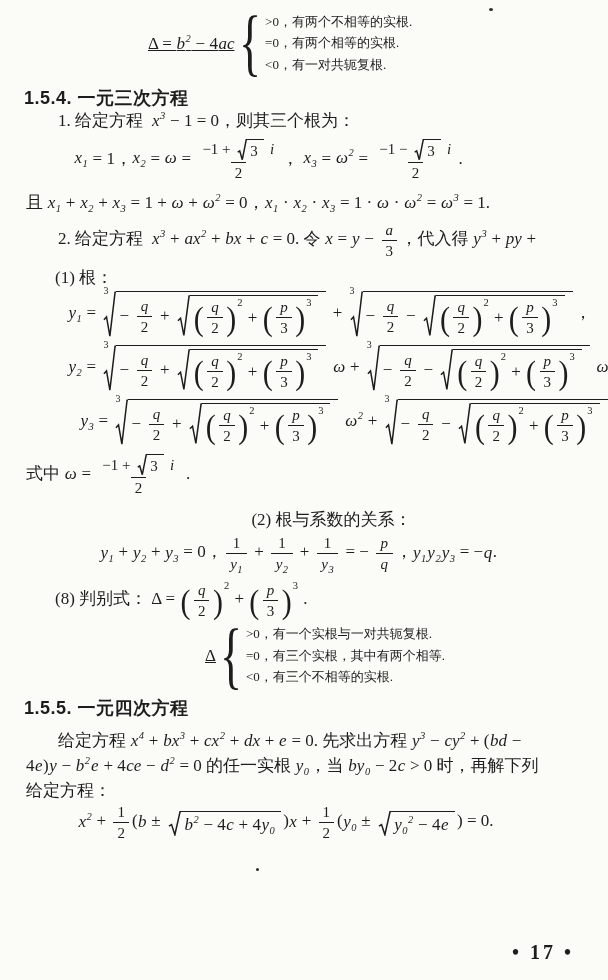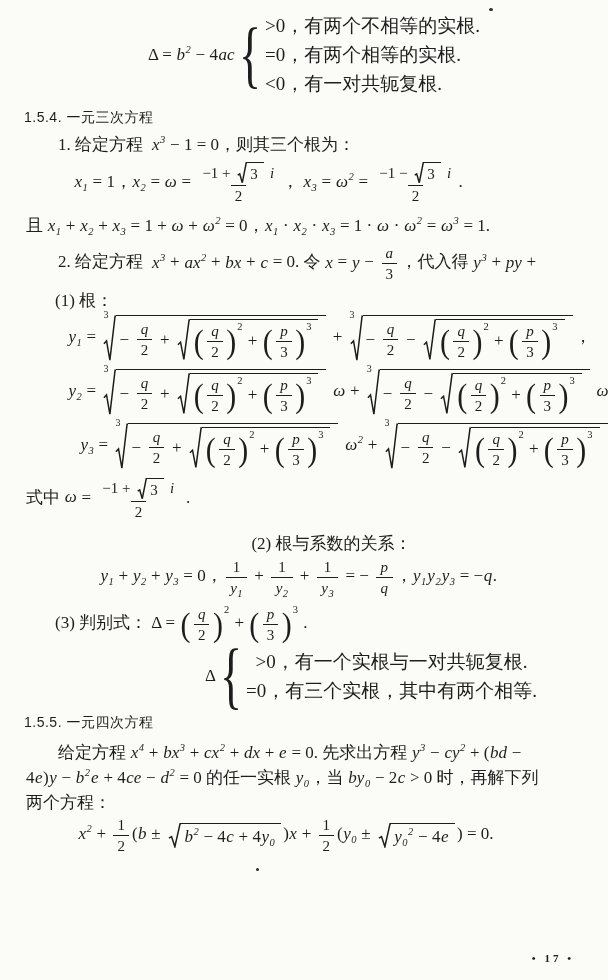--- a/index.html
+++ b/index.html
@@ -6,21 +6,21 @@
   html, body { margin: 0; padding: 0; background: #e8e8e4; }
   .page {
     width: 608px; height: 980px; background: #fbfbf7; color: #1d1d1d;
     position: relative; overflow: hidden; margin: 0 auto;
     font-family: "Liberation Serif", "DejaVu Serif", serif;
     padding-top: 14px;
   }
   .line { white-space: nowrap; font-size: 17px; line-height: 1.25; }
   .heading {
     font-family: "Liberation Sans", "DejaVu Sans", sans-serif;
-    font-weight: 400; font-size: 14px; letter-spacing: 0.5px;
+    font-weight: 700; font-size: 18px; letter-spacing: 0.5px;
   }
   .txt { white-space: pre; }
   .var { font-style: italic; padding: 0 0.5px; white-space: pre; }
   .sp { font-size: 10.5px; vertical-align: 7px; line-height: 0; padding-left: 0.5px; }
   .sb { font-size: 10.5px; vertical-align: -4px; line-height: 0; padding-left: 0.5px; }
   .frac {
     display: inline-flex; flex-direction: column; align-items: center;
     vertical-align: middle; margin: 0 3px; font-size: 15px; line-height: 1.2; text-align: center;
   }
   .frac .num { padding: 0 4px 1px; display: inline-flex; align-items: center; }
@@ -29,48 +29,48 @@
   .sgn { flex: none; width: 13px; position: relative; }
   .frac .sqrt .sgn { width: 10px; }
   .sgn svg { position: absolute; left: 0; top: 0; width: 100%; height: 100%; }
   .bdy { display: inline-flex; align-items: center; border-top: 1.5px solid #1d1d1d; padding: 2px 6px 1px 3px; }
   .deg { position: absolute; left: 0; top: -6px; font-size: 10px; z-index: 2; }
   .par { display: inline-flex; align-items: center; vertical-align: middle; margin: 0 1px; }
   .bp { font-size: 30px; line-height: 1; transform: scaleY(1.15); font-weight: 400; }
   .pc { display: inline-flex; align-items: center; }
   .psup { font-size: 10.5px; align-self: flex-start; margin: -2px 0 0 1px; }
   .cases { display: inline-flex; align-items: center; vertical-align: middle; }
-  .cpre { margin-right: 2px; }
+  .cpre { margin-right: 2px; text-decoration: underline; }
   .brace { font-size: 46px; line-height: 1; transform: scaleY(1.62); margin: 0 4px 0 2px; font-weight: 400; }
-  .crows { display: inline-flex; flex-direction: column; row-gap: 5px; font-size: 19px; }
+  .crows { display: inline-flex; flex-direction: column; row-gap: 5px; font-size: 13px; }
   .crow { white-space: pre; }
   .footer {
     position: absolute; right: 34px; bottom: 16px;
-    font-size: 11px; letter-spacing: 3px; font-weight: 700;
+    font-size: 20px; letter-spacing: 3px; font-weight: 700;
   }
   .speck { position: absolute; background: #2a2a2a; border-radius: 50%; }
   .s1 { width: 4px; height: 3px; left: 489px; top: 8px; }
   .s2 { width: 3px; height: 3px; left: 256px; top: 868px; }
 </style>
 </head>
 <body>
 
 <div class="page">
   <div id="content">
       <div class="line dline" style="margin-left: 148px; margin-top: 0px;"><span class="cases">
           <span class="cpre"><span class="txt">Δ = </span><span class="var">b<span class="sp">2</span></span><span class="txt"> − 4</span><span class="var">ac</span></span>
           <span class="brace">{</span>
           <span class="crows" style="display: inline-flex;">
             <div class="crow">&gt;0，有两个不相等的实根.</div>
             <div class="crow">=0，有两个相等的实根.</div>
             <div class="crow">&lt;0，有一对共轭复根.</div>
           </span>
         </span></div>
       <div class="line heading" style="margin-left: 24px; margin-top: 14px;"><span class="txt">1.5.4. 一元三次方程</span></div>
-      <div class="line tline" style="margin-left: 58px; margin-top: 7px;"><span class="txt">1. 给定方程  </span><span class="var">x<span class="sp">3</span></span><span class="txt"> − 1 = 0，则其三个根为：</span></div>
+      <div class="line tline" style="margin-left: 58px; margin-top: 1px;"><span class="txt">1. 给定方程  </span><span class="var">x<span class="sp">3</span></span><span class="txt"> − 1 = 0，则其三个根为：</span></div>
       <div class="line dline" style="margin-left: 74px; margin-top: 6px;"><span class="var">x<span class="sb">1</span></span><span class="txt"> = 1，</span><span class="var">x<span class="sb">2</span></span><span class="txt"> = </span><span class="var">ω</span><span class="txt"> = </span><span class="frac">
           <span class="num">
             <span class="txt">−1 + </span>
             <span class="sqrt">
               <span class="sgn">
                 <svg viewBox="0 0 14 40" preserveAspectRatio="none" aria-hidden="true">
                   <path d="M1 24 L3.8 21.6 L7.4 37.6 L13 1 L14 1" fill="none" stroke="#1d1d1d" stroke-width="1.5" vector-effect="non-scaling-stroke"></path>
                 </svg>
               </span>
               <span class="bdy">
@@ -513,21 +513,21 @@
             <span class="var">y<span class="sb">3</span></span>
           </span>
         </span><span class="txt"> = − </span><span class="frac">
           <span class="num">
             <span class="var">p</span>
           </span>
           <span class="den">
             <span class="var">q</span>
           </span>
         </span><span class="txt">，</span><span class="var">y<span class="sb">1</span></span><span class="var">y<span class="sb">2</span></span><span class="var">y<span class="sb">3</span></span><span class="txt"> = −</span><span class="var">q</span><span class="txt">.</span></div>
-      <div class="line dline" style="margin-left: 55px; margin-top: 8px;"><span class="txt">(3) 判别式： </span><span class="txt">Δ = </span><span class="par">
+      <div class="line dline" style="margin-left: 55px; margin-top: 8px;"><span class="txt">(8) 判别式： </span><span class="txt">Δ = </span><span class="par">
           <span class="bp">(</span>
           <span class="pc">
             <span class="frac">
               <span class="num">
                 <span class="var">q</span>
               </span>
               <span class="den">
                 <span class="txt">2</span>
               </span>
             </span>
@@ -545,29 +545,30 @@
                 <span class="txt">3</span>
               </span>
             </span>
           </span>
           <span class="bp">)</span>
           <span class="psup">3</span>
         </span><span class="txt"> .</span></div>
       <div class="line dline" style="margin-left: 205px; margin-top: 6px;"><span class="cases">
           <span class="cpre"><span class="txt">Δ</span></span>
           <span class="brace">{</span>
-          <span class="crows" style="display: inline-flex; align-items: center;">
+          <span class="crows" style="display: inline-flex;">
             <div class="crow">&gt;0，有一个实根与一对共轭复根.</div>
             <div class="crow">=0，有三个实根，其中有两个相等.</div>
+            <div class="crow">&lt;0，有三个不相等的实根.</div>
           </span>
         </span></div>
       <div class="line heading" style="margin-left: 24px; margin-top: 12px;"><span class="txt">1.5.5. 一元四次方程</span></div>
       <div class="line tline" style="margin-left: 58px; margin-top: 10px;"><span class="txt">给定方程 </span><span class="var">x<span class="sp">4</span></span><span class="txt"> + </span><span class="var">bx<span class="sp">3</span></span><span class="txt"> + </span><span class="var">cx<span class="sp">2</span></span><span class="txt"> + </span><span class="var">dx</span><span class="txt"> + </span><span class="var">e</span><span class="txt"> = 0. 先求出方程 </span><span class="var">y<span class="sp">3</span></span><span class="txt"> − </span><span class="var">cy<span class="sp">2</span></span><span class="txt"> + (</span><span class="var">bd</span><span class="txt"> −</span></div>
       <div class="line tline" style="margin-left: 26px; margin-top: 4px;"><span class="txt">4</span><span class="var">e</span><span class="txt">)</span><span class="var">y</span><span class="txt"> − </span><span class="var">b<span class="sp">2</span></span><span class="var">e</span><span class="txt"> + 4</span><span class="var">ce</span><span class="txt"> − </span><span class="var">d<span class="sp">2</span></span><span class="txt"> = 0 的任一实根 </span><span class="var">y<span class="sb">0</span></span><span class="txt">，当 </span><span class="var">by<span class="sb">0</span></span><span class="txt"> − 2</span><span class="var">c</span><span class="txt"> &gt; 0 时，再解下列</span></div>
-      <div class="line tline" style="margin-left: 26px; margin-top: 4px;"><span class="txt">两个方程：</span></div>
+      <div class="line tline" style="margin-left: 26px; margin-top: 4px;"><span class="txt">给定方程：</span></div>
       <div class="line dline" style="margin-left: 78px; margin-top: 2px;"><span class="var">x<span class="sp">2</span></span><span class="txt"> + </span><span class="frac">
           <span class="num">
             <span class="txt">1</span>
           </span>
           <span class="den">
             <span class="txt">2</span>
           </span>
         </span><span class="txt">(</span><span class="var">b</span><span class="txt"> ± </span><span class="sqrt">
           <span class="sgn">
             <svg viewBox="0 0 14 40" preserveAspectRatio="none" aria-hidden="true">

